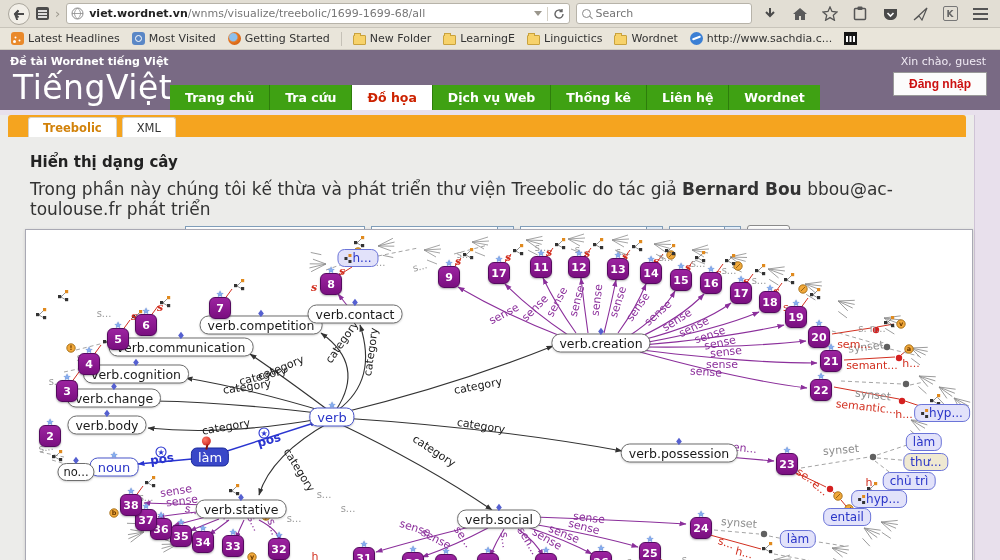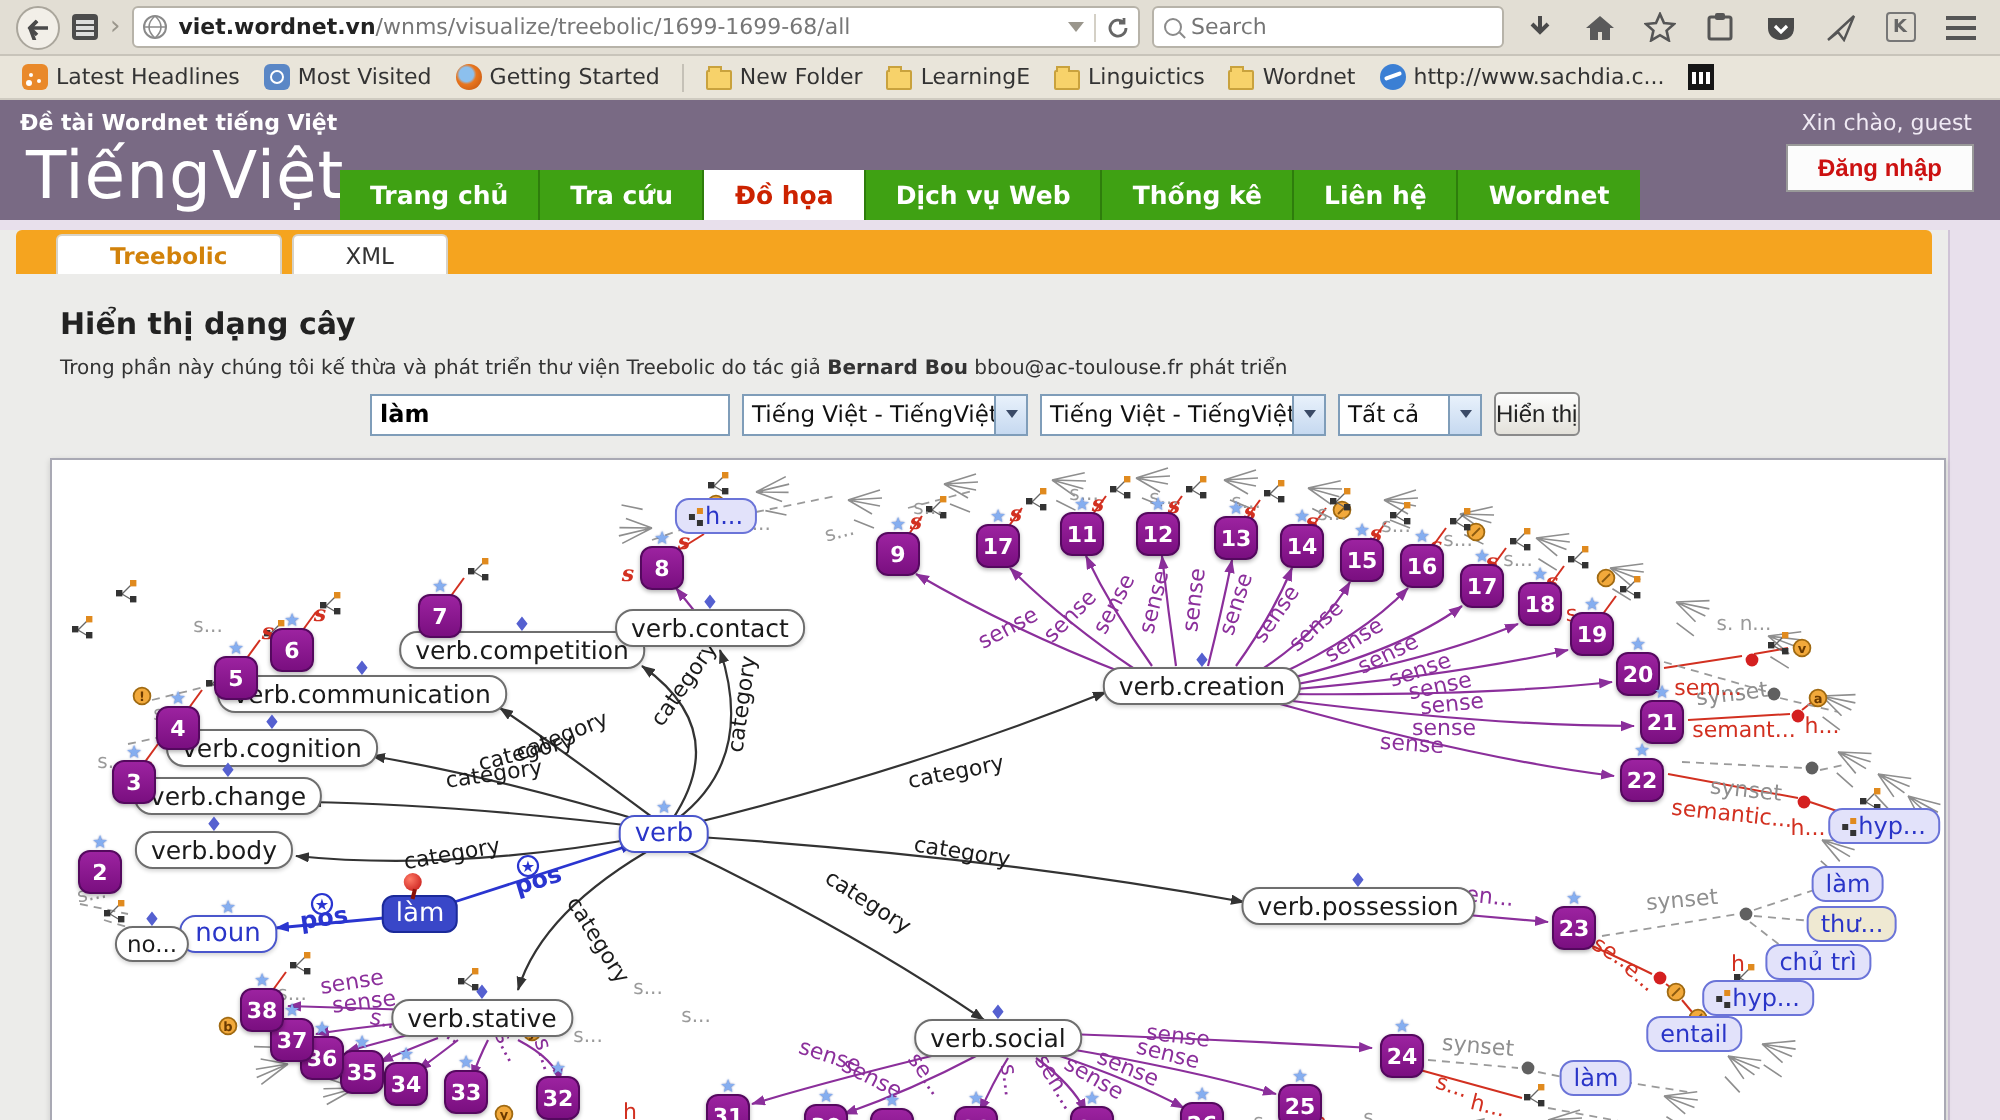--- a/index.html
+++ b/index.html
@@ -46,24 +46,24 @@
   .greet{position:absolute;right:14px;top:5px;font-size:11px;color:#f0eaf4}
   .loginbtn{position:absolute;right:13px;top:22px;background:#fcfcfc;border:1px solid #999;color:#cc1111;font-weight:bold;font-size:12px;padding:4px 15px}
   .nav{position:absolute;left:170px;bottom:0;display:flex}
   .navbtn{height:25px;line-height:25px;padding:0 15px;background:#3fa113;border-left:1px solid #2e7d0c;color:#fff;font-weight:bold;font-size:12.5px}
   .navbtn:first-child{border-left:none}
   .navbtn.active{background:#fff;color:#cc2200}
   
   .page{height:450px;background:#e8e0ec;position:relative}
   .contentwrap{width:975px;height:100%;background:#ececea;border-right:1px solid #cfc3d6}
   .tabstrip{margin:5px 8px 0 8px;height:22px;background:#f5a41f;border-radius:3px 3px 0 0;display:flex;align-items:flex-end;padding-left:20px;gap:5px}
-  .tab{background:#fff;border:1px solid #d6d2c8;border-bottom:none;border-radius:3px 3px 0 0;padding:3px 26px 2px;font-size:11.5px;color:#333}
+  .tab{background:#fff;border:1px solid #d6d2c8;border-bottom:none;border-radius:3px 3px 0 0;padding:3px 14px 2px;font-size:11.5px;color:#333}
   .tab.active{color:#d2820a;font-weight:bold}
   .heading{margin:16px 0 0 30px;font-size:15px;font-weight:bold;color:#222}
-  .intro{margin:8px 0 0 30px;font-size:10px;color:#333}
+  .intro{margin:8px 0 0 30px;font-size:17px;color:#333}
   .formrow{margin:6px 0 0 185px;display:flex;align-items:center;gap:6px}
   .qinput{width:180px;height:21px;border:1px solid #7f9db9;font-size:12px;font-weight:bold;padding:0 4px;font-family:inherit}
   .sel{height:21px;border:1px solid #7f9db9;background:#fff;display:flex;align-items:center;font-size:11.5px;color:#111}
   .selval{padding:0 4px;flex:1;white-space:nowrap;overflow:hidden}
   .selarr{width:16px;height:100%;border-left:1px solid #7f9db9;background:linear-gradient(#e8f1fb,#c6d9f0);display:flex;align-items:center;justify-content:center}
   .selarr::after{content:"";width:0;height:0;border-left:3.5px solid transparent;border-right:3.5px solid transparent;border-top:4.5px solid #3a4a66}
   .gobtn{height:22px;padding:0 0;font-size:12px;color:#222;background:linear-gradient(#fdfdfd,#e3e1da);border:1px solid #8a8a8a;border-radius:3px;font-family:Liberation Sans, sans-serif}
   
   .graphpanel{position:absolute;left:25px;top:114px;width:948px;height:336px;background:#fff;border:1px solid #a9a9b4;overflow:hidden;box-shadow:0 1px 3px rgba(0,0,0,.15)}
   .graphpanel svg{position:absolute;left:0;top:0}
@@ -692,21 +692,21 @@
         <span class="glab lg" style="left: 352px; top: 33px; transform: translate(-50%, -50%) rotate(0deg);">s...</span>
         <span class="glab lg" style="left: 394px; top: 37px; transform: translate(-50%, -50%) rotate(-15deg);">s...</span>
         <span class="glab lg" style="left: 438px; top: 25px; transform: translate(-50%, -50%) rotate(0deg);">s...</span>
         <span class="glab lg" style="left: 516px; top: 18px; transform: translate(-50%, -50%) rotate(0deg);">s...</span>
         <span class="glab lg" style="left: 556px; top: 20px; transform: translate(-50%, -50%) rotate(0deg);">s...</span>
         <span class="glab lg" style="left: 597px; top: 22px; transform: translate(-50%, -50%) rotate(0deg);">s...</span>
         <span class="glab lg" style="left: 640px; top: 28px; transform: translate(-50%, -50%) rotate(0deg);">s...</span>
         <span class="glab lg" style="left: 672px; top: 34px; transform: translate(-50%, -50%) rotate(0deg);">s...</span>
         <span class="glab lg" style="left: 703px; top: 41px; transform: translate(-50%, -50%) rotate(0deg);">s...</span>
         <span class="glab lg" style="left: 733px; top: 51px; transform: translate(-50%, -50%) rotate(0deg);">s...</span>
-        <span class="glab lg" style="left: 846px; top: 83px; transform: translate(-50%, -50%) rotate(0deg);">s. n...</span>
+        <span class="glab lg" style="left: 846px; top: 99px; transform: translate(-50%, -50%) rotate(0deg);">s. n...</span>
         <span class="glab lg" style="left: 298px; top: 265px; transform: translate(-50%, -50%) rotate(0deg);">s...</span>
         <span class="glab lg" style="left: 322px; top: 279px; transform: translate(-50%, -50%) rotate(0deg);">s...</span>
         <span class="glab lg" style="left: 268px; top: 289px; transform: translate(-50%, -50%) rotate(0deg);">s...</span>
         <span class="glab lg" style="left: 527px; top: 331px; transform: translate(-50%, -50%) rotate(0deg);">s...</span>
         <span class="glab lg" style="left: 608px; top: 332px; transform: translate(-50%, -50%) rotate(0deg);">s...</span>
         <span class="glab lg" style="left: 663px; top: 330px; transform: translate(-50%, -50%) rotate(0deg);">s...</span>
         <span class="glab lg" style="left: 120px; top: 268px; transform: translate(-50%, -50%) rotate(0deg);">s...</span>
       </div>
     <div class="layer" id="gnodes">
         <div class="gnode catnode" style="left: 235px; top: 95px;"><b class="dm">♦</b><span>verb.competition</span></div>

